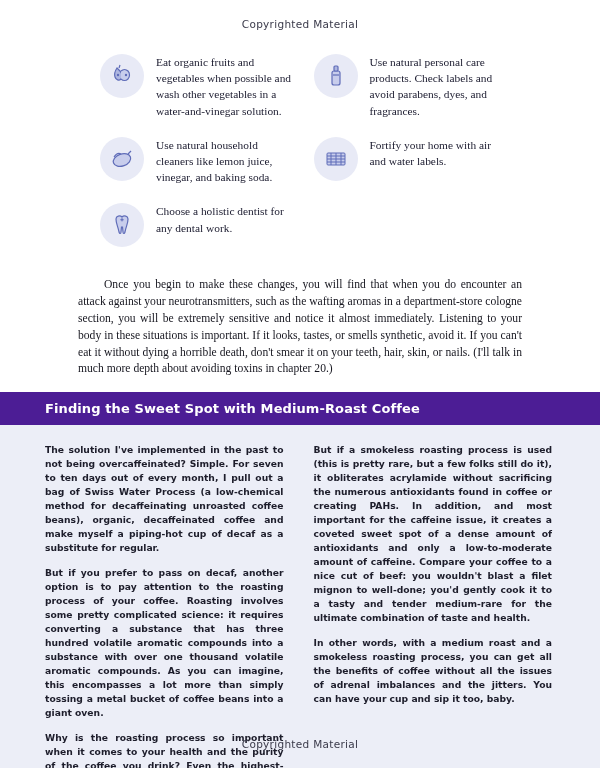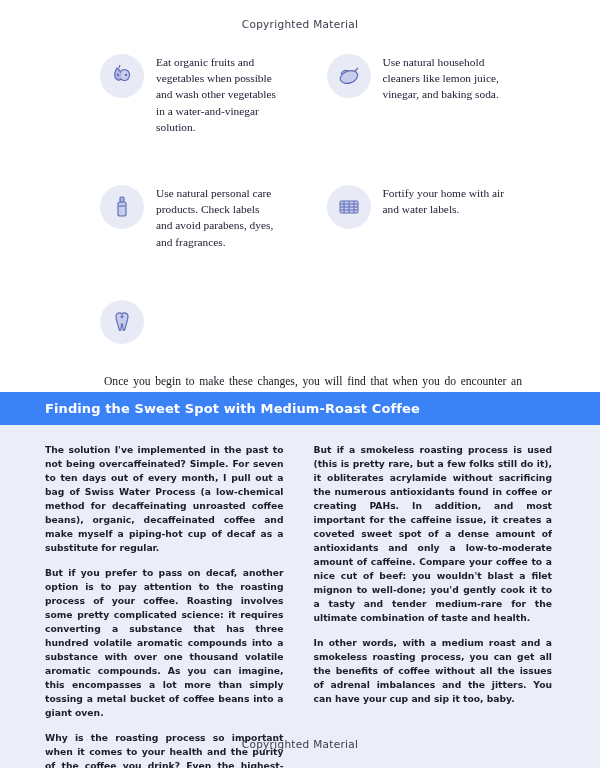--- a/index.html
+++ b/index.html
@@ -41,21 +41,20 @@
     right: 0;
   }
 
   
   .icon-grid {
     margin: 22px 95px 0 100px;
     display: grid;
     grid-template-columns: 1fr 1fr;
     column-gap: 22px;
     row-gap: 16px;
-    gap: 48px;
   }
   .icon-item {
     display: flex;
     align-items: flex-start;
   }
   .icon-circle {
     width: 44px;
     height: 44px;
     border-radius: 50%;
     background: #e8eaf6;
@@ -91,21 +90,21 @@
   
   .sidebar {
     position: absolute;
     left: 0;
     right: 0;
     top: 392px;
     background: #eceef7;
     padding-bottom: 16px;
   }
   .sidebar-titlebar {
-    background: #3b82f6;
+    background: #4c1d95;
     color: #ffffff;
     font-family: "DejaVu Sans", sans-serif;
     font-weight: bold;
     font-size: 13px;
     padding: 9px 0 9px 45px;
     letter-spacing: 0.1px;
   }
   .sidebar-cols {
     display: grid;
     grid-template-columns: 1fr 1fr;
@@ -146,40 +145,40 @@
           </g>
         </svg>
       </div>
       <div class="icon-text">Eat organic fruits and vegetables when possible and wash other vegetables in a water-and-vinegar solution.</div>
     </div>
 
     <div class="icon-item">
       <div class="icon-circle">
         <svg width="28" height="28" viewBox="0 0 28 28">
           <g stroke="#5f6cb8" stroke-width="1.2" fill="#c8cdec">
+            <rect x="10" y="9" width="8" height="14" rx="2"></rect>
+            <rect x="12" y="4" width="4" height="5" rx="1" fill="#aeb6e0"></rect>
+            <line x1="11" y1="13" x2="17" y2="13" stroke="#5f6cb8"></line>
+          </g>
+        </svg>
+      </div>
+      <div class="icon-text">Use natural personal care products. Check labels and avoid parabens, dyes, and fragrances.</div>
+    </div>
+
+    <div class="icon-item">
+      <div class="icon-circle">
+        <svg width="28" height="28" viewBox="0 0 28 28">
+          <g stroke="#5f6cb8" stroke-width="1.2" fill="#c8cdec">
             <ellipse cx="14" cy="15" rx="9" ry="6" transform="rotate(-20 14 15)"></ellipse>
             <path d="M6 12 C8 9 11 8 13 9" fill="none"></path>
             <path d="M20 9 L23 6" fill="none"></path>
           </g>
         </svg>
       </div>
       <div class="icon-text">Use natural household cleaners like lemon juice, vinegar, and baking soda.</div>
-    </div>
-
-    <div class="icon-item">
-      <div class="icon-circle">
-        <svg width="28" height="28" viewBox="0 0 28 28">
-          <g stroke="#5f6cb8" stroke-width="1.2" fill="#c8cdec">
-            <rect x="10" y="9" width="8" height="14" rx="2"></rect>
-            <rect x="12" y="4" width="4" height="5" rx="1" fill="#aeb6e0"></rect>
-            <line x1="11" y1="13" x2="17" y2="13" stroke="#5f6cb8"></line>
-          </g>
-        </svg>
-      </div>
-      <div class="icon-text">Use natural personal care products. Check labels and avoid parabens, dyes, and fragrances.</div>
     </div>
 
     <div class="icon-item">
       <div class="icon-circle">
         <svg width="28" height="28" viewBox="0 0 28 28">
           <g stroke="#5f6cb8" stroke-width="1" fill="#c8cdec">
             <rect x="5" y="8" width="18" height="12" rx="1"></rect>
             <line x1="5" y1="11" x2="23" y2="11"></line>
             <line x1="5" y1="14" x2="23" y2="14"></line>
             <line x1="5" y1="17" x2="23" y2="17"></line>
@@ -197,20 +196,21 @@
         <svg width="28" height="28" viewBox="0 0 28 28">
           <g stroke="#5f6cb8" stroke-width="1.2" fill="#c8cdec">
             <path d="M8 8 C8 5 12 4 14 6 C16 4 20 5 20 8 C20 13 18 15 17 21 C16.5 23 15 23 15 21 L14.5 16 L13.5 16 L13 21 C13 23 11.5 23 11 21 C10 15 8 13 8 8 Z"></path>
           </g>
           <g fill="#5f6cb8">
             <rect x="12.4" y="8.2" width="3.2" height="1.1"></rect>
             <rect x="13.45" y="7.15" width="1.1" height="3.2"></rect>
           </g>
         </svg>
       </div>
+      <div class="icon-text">Choose a holistic dentist for any dental work.</div>
     </div>
 
   </div>
 
   <div class="body-para">Once you begin to make these changes, you will find that when you do encounter an attack against your neurotransmitters, such as the wafting aromas in a department-store cologne section, you will be extremely sensitive and notice it almost immediately. Listening to your body in these situations is important. If it looks, tastes, or smells synthetic, avoid it. If you can't eat it without dying a horrible death, don't smear it on your teeth, hair, skin, or nails. (I'll talk in much more depth about avoiding toxins in chapter 20.)</div>
 
   <div class="sidebar">
     <div class="sidebar-titlebar">Finding the Sweet Spot with Medium-Roast Coffee</div>
     <div class="sidebar-cols">
       <div>

